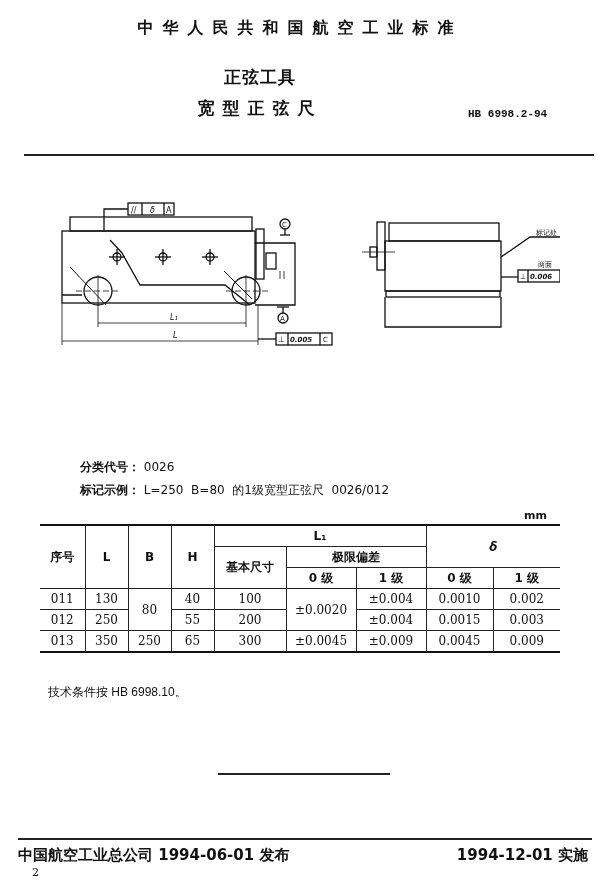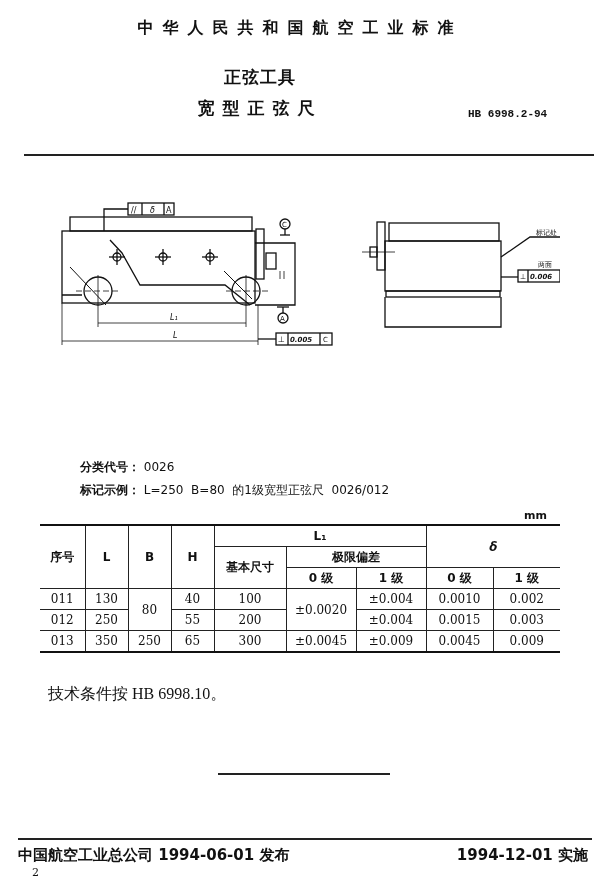--- a/index.html
+++ b/index.html
@@ -18,21 +18,21 @@
   .meta { left:80px; font-size:12px; font-family:"DejaVu Sans",sans-serif; }
   .meta b { font-weight:bold; }
   .unit { left:524px; top:509px; font-size:11px; font-weight:bold; font-family:"DejaVu Sans",sans-serif;text-align:center; }
   table.spec { position:absolute; left:40px; top:524px; width:520px; border-collapse:collapse;
                font-size:12px; font-family:"DejaVu Serif",serif; }
   table.spec td, table.spec th { border:1px solid #222; text-align:center; padding:0; font-weight:normal; height:20px; }
   table.spec th { font-family:"DejaVu Sans",sans-serif; font-weight:bold; }
   table.spec { border-top:2px solid #111; border-bottom:2px solid #111; }
   table.spec tr > *:first-child { border-left:none; }
   table.spec tr > *:last-child { border-right:none; }
-  .tech { left:48px; top:684px; font-size:16px; font-family:Liberation Serif, serif; }
+  .tech { left:48px; top:684px; font-size:12px; font-family:Liberation Sans, sans-serif; }
   .rule-mid { left:218px; top:773px; width:172px; height:2px; background:#222; }
   .rule-bot { left:18px; top:838px; width:574px; height:2px; background:#222; }
   .footer-l { left:18px; top:846px; font-family:"DejaVu Sans",sans-serif; font-weight:bold; font-size:15px; }
   .footer-r { right:12px; top:846px; font-family:"DejaVu Sans",sans-serif; font-weight:bold; font-size:15px; }
   .pageno { left:32px; top:866px; font-size:11px; }
   svg text { font-family:"DejaVu Sans",sans-serif; }
 </style>
 </head>
 <body>
 

